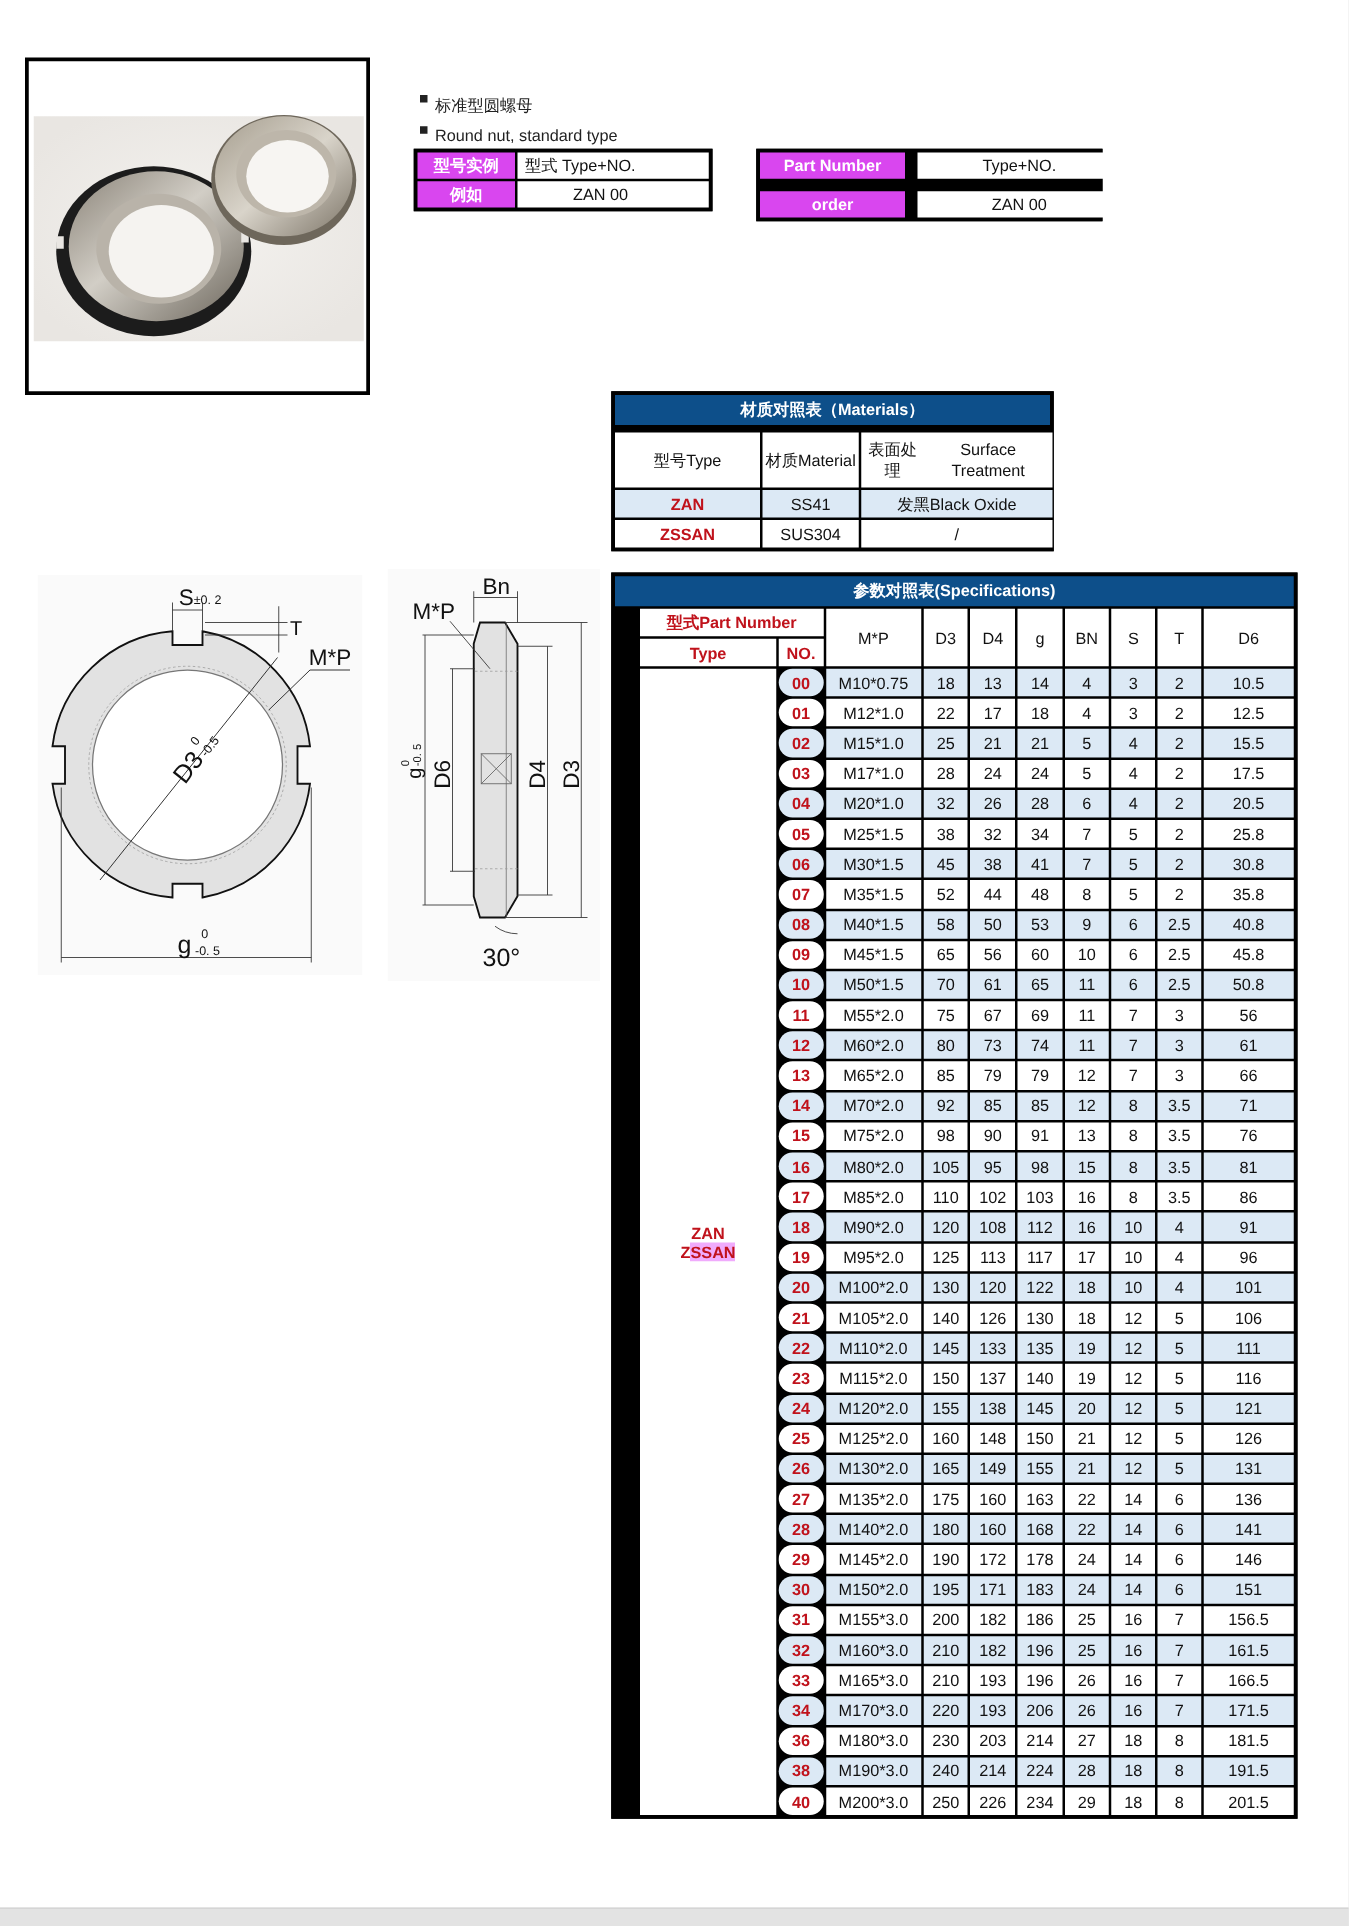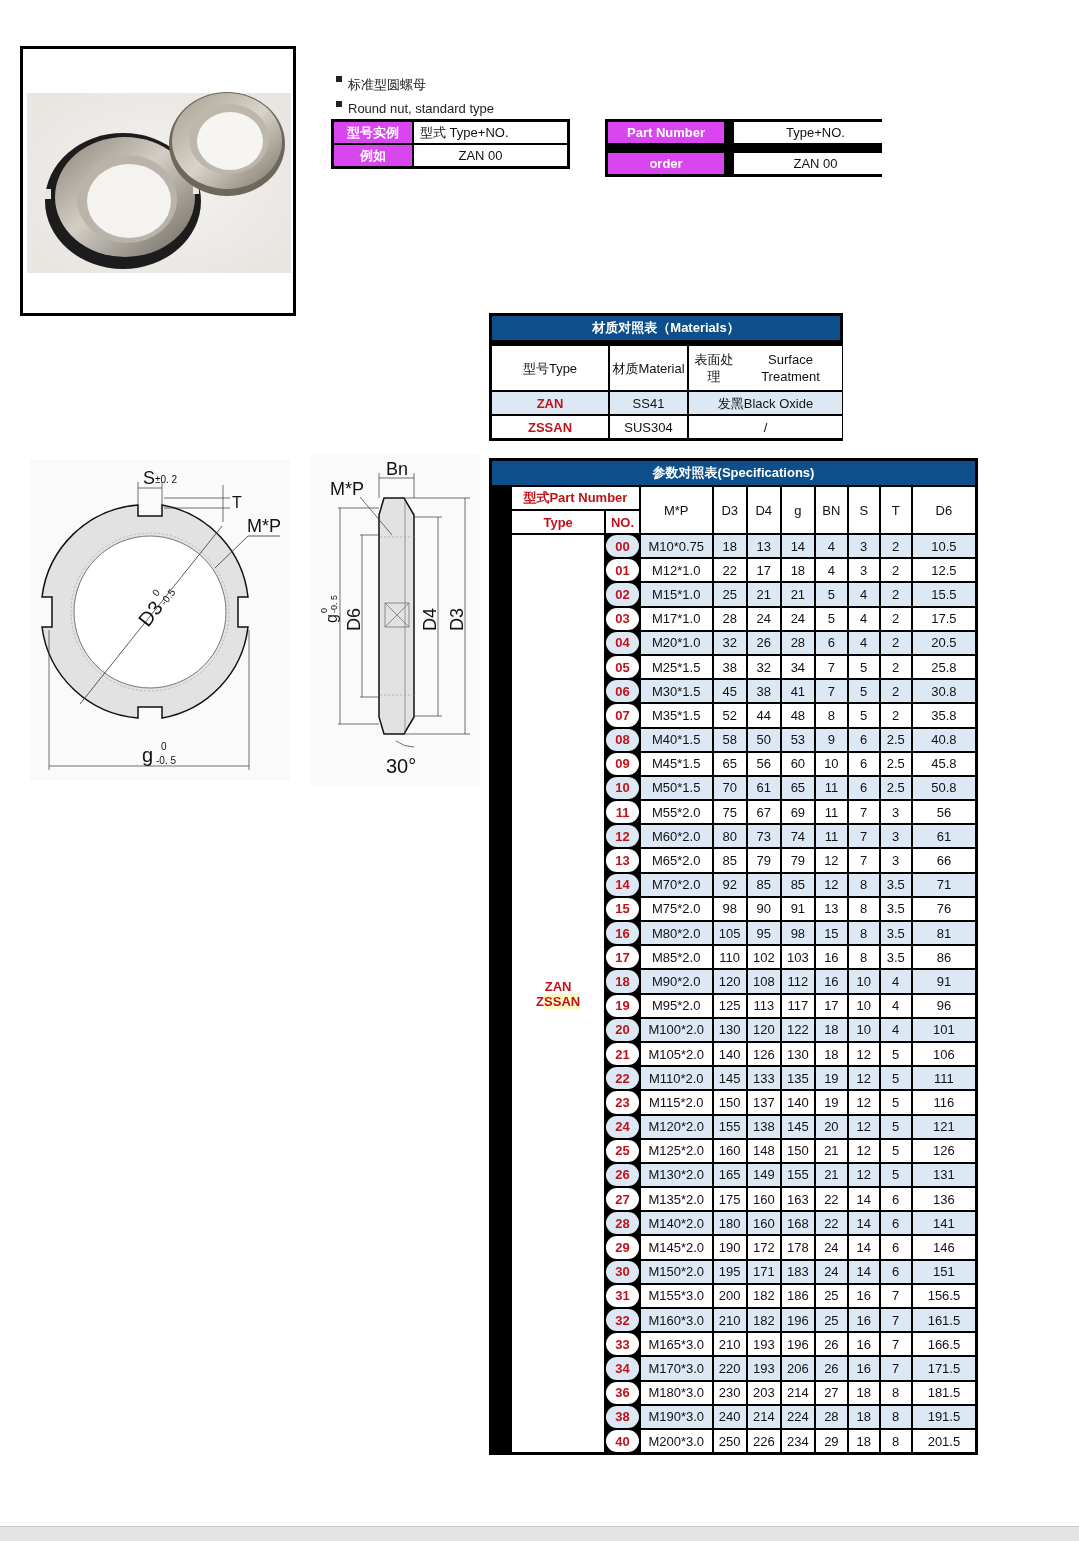--- a/index.html
+++ b/index.html
@@ -24,29 +24,29 @@
   .mat { position: absolute; left: 489px; top: 313px; width: 354px; border: 3px solid #000; background: #000; }
   .mat .title { height: 24px; background: #0d4f8a; color: #fff; font-weight: bold; font-size: 13px; display: flex; align-items: center; justify-content: center; margin-bottom: 6px; }
   .mat .grid { display: grid; grid-template-columns: 116px 77px 153px; gap: 2px; }
   .mat .c { background: #fff; font-size: 13px; display: flex; align-items: center; justify-content: center; text-align: center; line-height: 17px; }
   .mat .c.hdr { height: 44px; flex-direction: row; }
   .mat .c.r1 { height: 22px; background: #dce9f5; }
   .mat .c.r2 { height: 22px; }
   .red { color: #c0121b; font-weight: bold; }
 
   
-  .spec { position: absolute; left: 489px; top: 458px; width: 489px; border: 3px solid #000; background: #000; }
+  .spec { position: absolute; left: 489px; top: 458px; width: 549px; border: 3px solid #000; background: #000; }
   .spec .title { height: 24px; background: #0d4f8a; color: #fff; font-weight: bold; font-size: 13px; display: flex; align-items: center; justify-content: center; margin-bottom: 2px; }
   .spec table { border-collapse: separate; border-spacing: 2px 2px; margin: -2px; width: calc(100% + 4px); padding-left: 20px; }
   .spec td { background: #fff; font-size: 13px; text-align: center; height: 22.2px; padding: 0; }
   .spec td.h { height: 22px; }
   .spec tr.even td.cell { background: #dce9f5; }
   .spec td.no { color: #c0121b; font-weight: bold; border-radius: 11px; }
   .spec td.typecell { vertical-align: middle; }
-  .hl { background: #fef9c3; color: #c0121b; }
+  .hl { background: #f0abfc; color: #c0121b; }
 
   
   .draw { position: absolute; }
   .lbl { font-family: "Liberation Sans", sans-serif; }
 </style>
 </head>
 <body>
 
 <div class="page">
 

